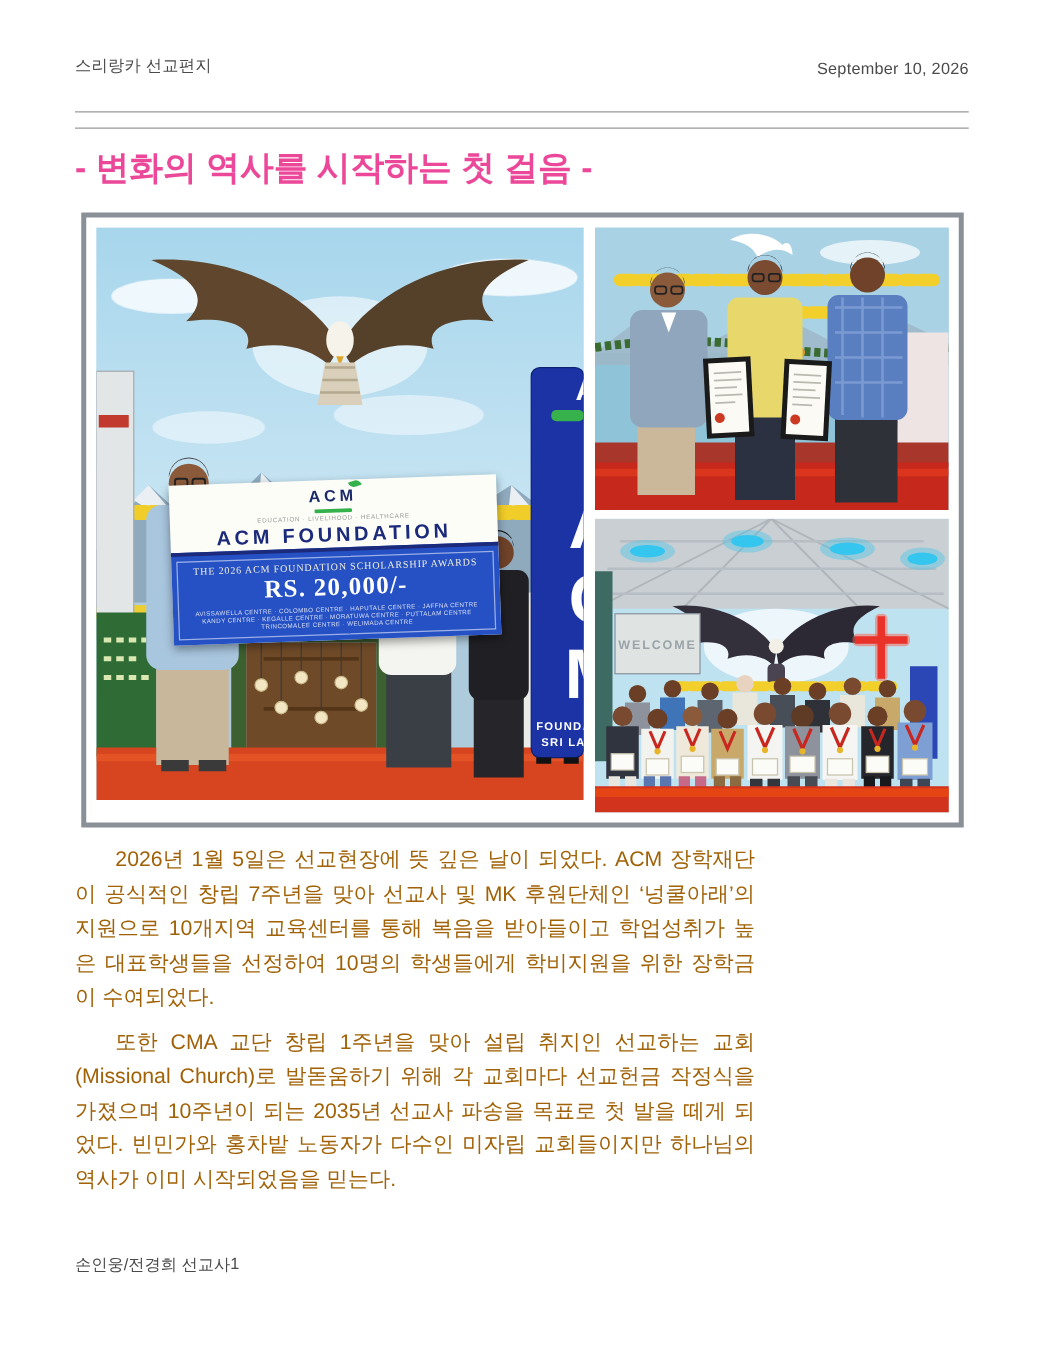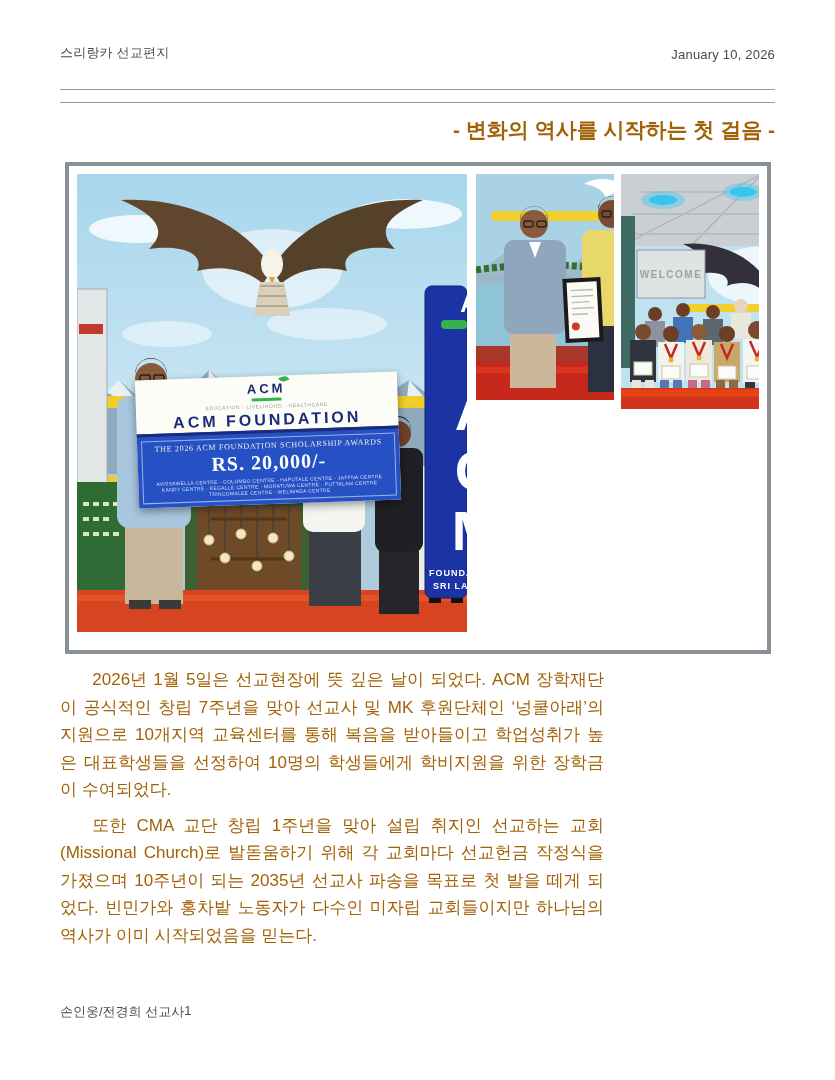--- a/index.html
+++ b/index.html
@@ -10,28 +10,28 @@
   .content{padding:0 60px;}
   
   .hdr{display:flex;justify-content:space-between;align-items:flex-end;
        padding-top:44px;font-size:13px;color:#4a4a4a;letter-spacing:.2px;}
   .rule{border:0;border-top:1px solid #9b9b9b;margin:0;}
   .rule1{margin-top:27px;}
   
   .title{margin-top:4px;font-size:86px;line-height:1.18;font-weight:bold;
          color:#e72a8a;text-align:center;letter-spacing:-1px;white-space:nowrap;}
   .rule2{margin-top:12px;}
-  .subtitle{margin-top:13px;text-align:right;font-size:21px;font-weight:bold;color:#a16207;}
+  .subtitle{margin-top:13px;text-align:left;font-size:27px;font-weight:bold;color:#ec4899;}
   
   .collage{margin:18px auto 0 auto;width:706px;height:492px;box-sizing:border-box;
            border:4px solid #8a9097;background:#fff;padding:8px;display:flex;gap:9px;}
   .ph{position:relative;overflow:hidden;background:#cfe4ee;}
   .ph svg{position:absolute;left:0;top:0;}
   .ph-main{width:390px;height:458px;}
-  .ph-col{width:283px;display:flex;flex-direction:row;gap:7px;}
+  .ph-col{width:283px;display:flex;flex-direction:column;gap:7px;}
   .ph-tr{width:283px;height:226px;}
   .ph-br{width:283px;height:235px;}
   
   .check{position:absolute;left:60px;top:202px;width:262px;height:128px;
          transform:rotate(-2deg);box-shadow:0 3px 8px rgba(0,0,0,.4);
          background:#fdfdf8;text-align:center;}
   .check-logo{position:relative;display:inline-block;margin-top:5px;
               font-size:13px;font-weight:bold;color:#1b2a6b;letter-spacing:3px;}
   .leaf{position:absolute;right:-4px;top:-4px;width:10px;height:5px;border-radius:0 6px 0 6px;
         background:#35b14c;transform:rotate(-18deg);}
@@ -60,21 +60,21 @@
        justify-content:flex-start;font-size:13px;color:#4a4a4a;}
 </style>
 </head>
 <body>
 
 <div class="page">
   <div class="content">
 
     <div class="hdr">
       <span>스리랑카 선교편지</span>
-      <span>January 10, 2026</span>
+      <span>September 10, 2026</span>
     </div>
     <hr class="rule rule1">
 
     <hr class="rule rule2">
     <div class="subtitle">- 변화의 역사를 시작하는 첫 걸음 -</div>
 
     <div class="collage">
 
       <div class="ph ph-main">
         <svg width="390" height="458" viewBox="0 0 390 458">

